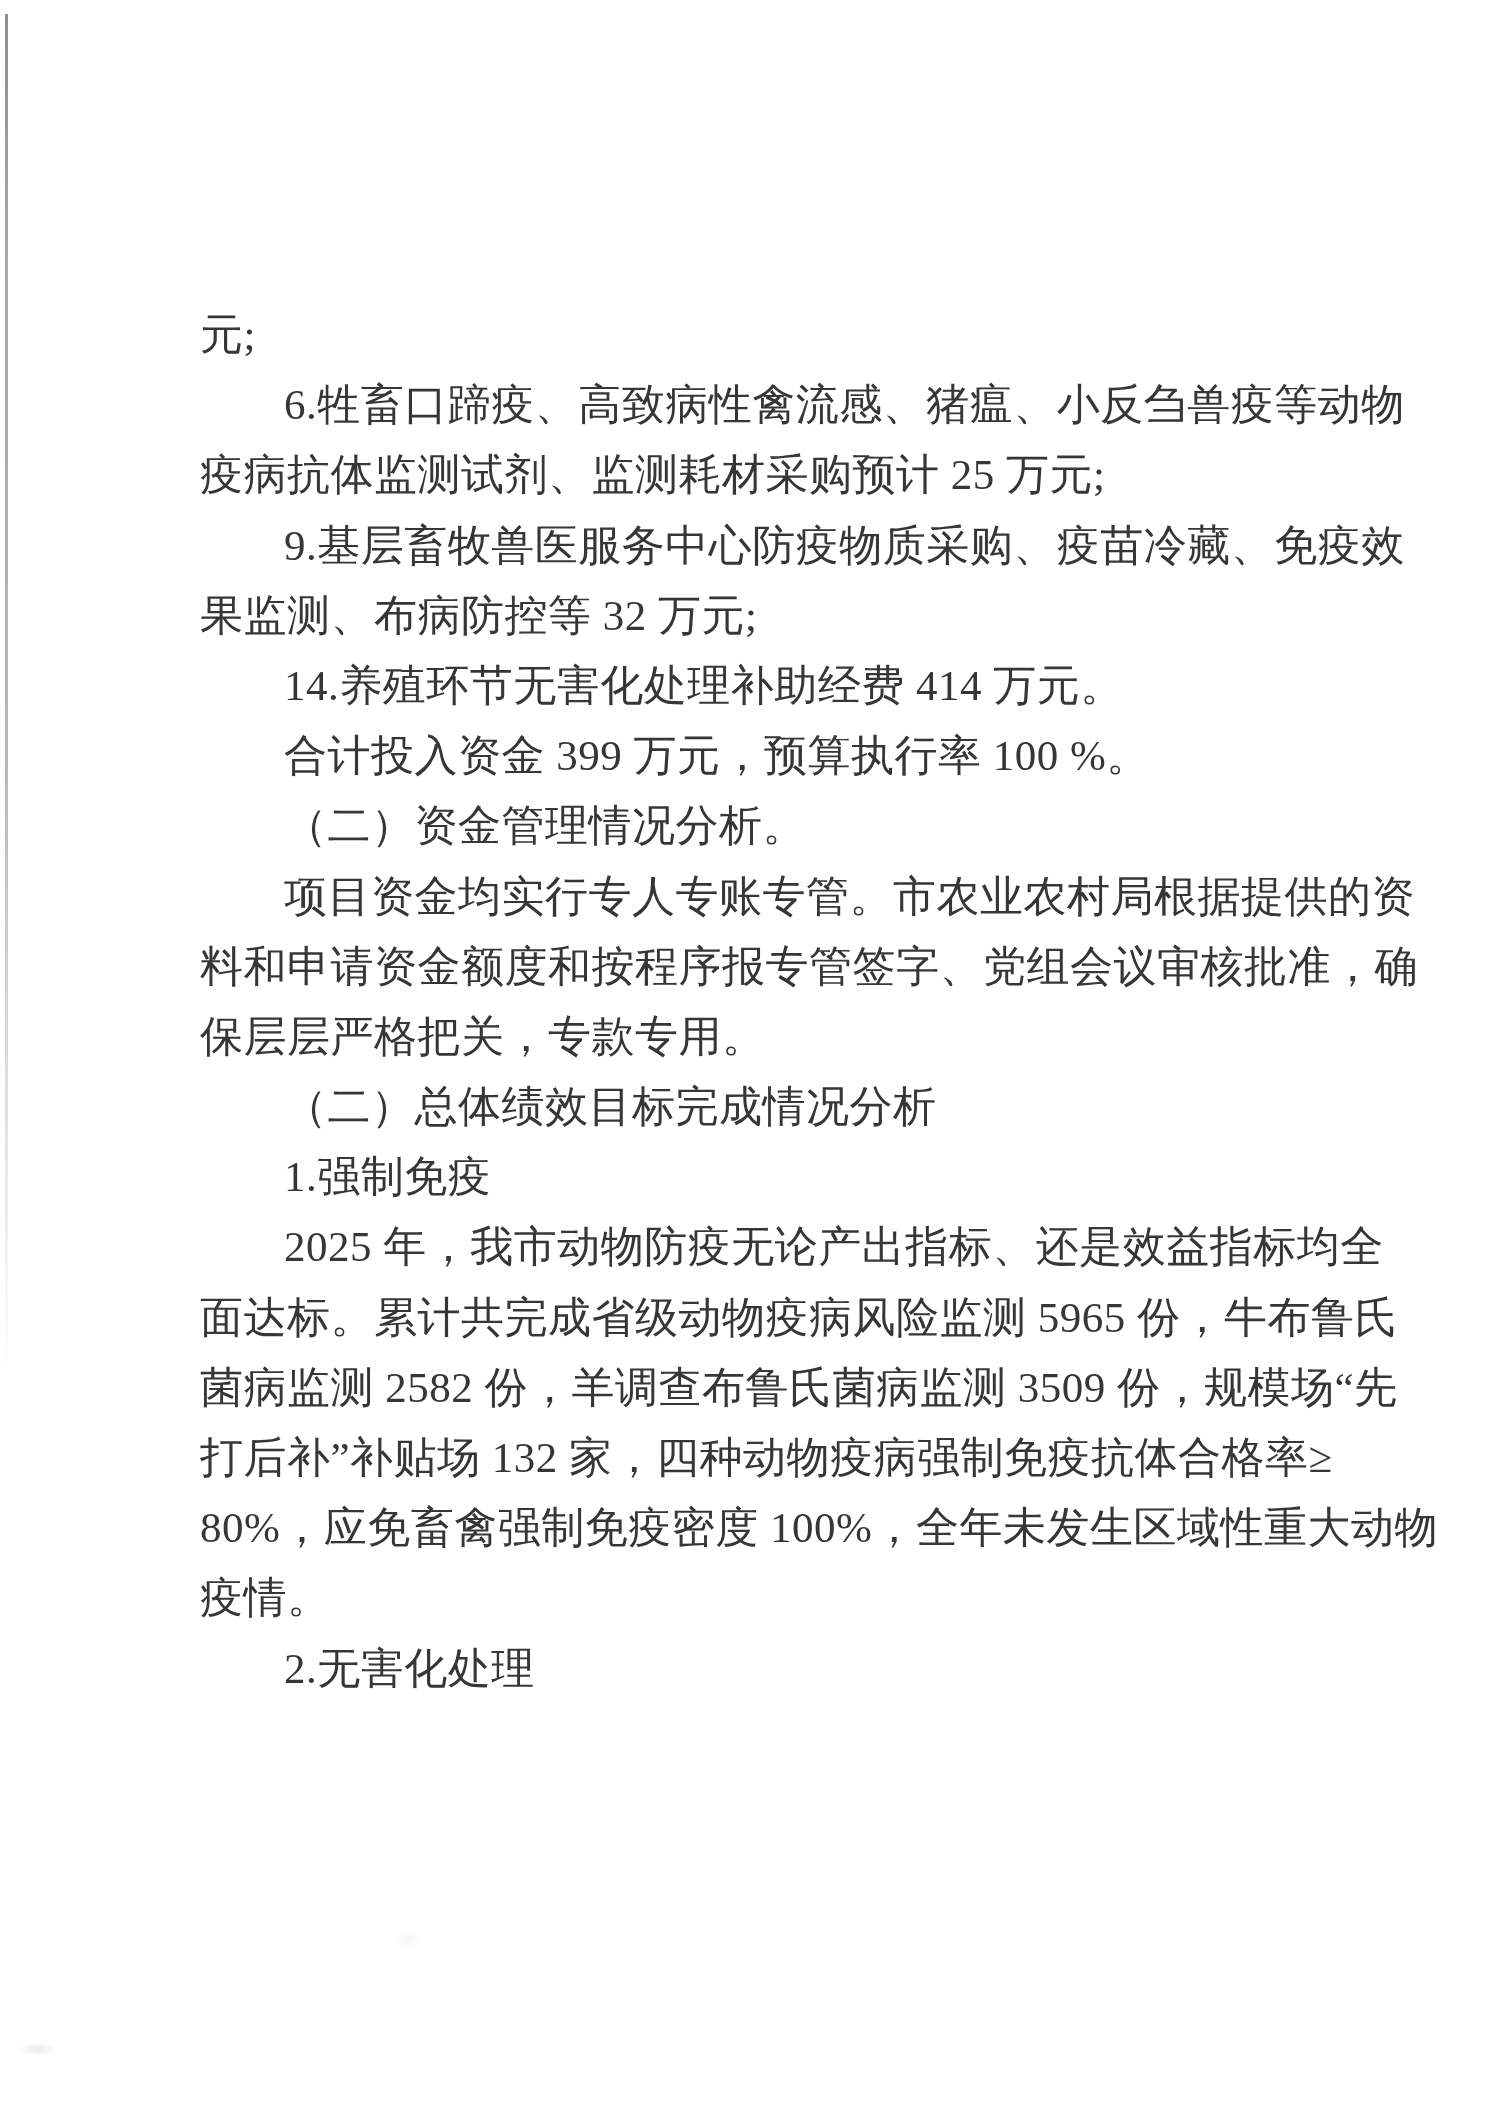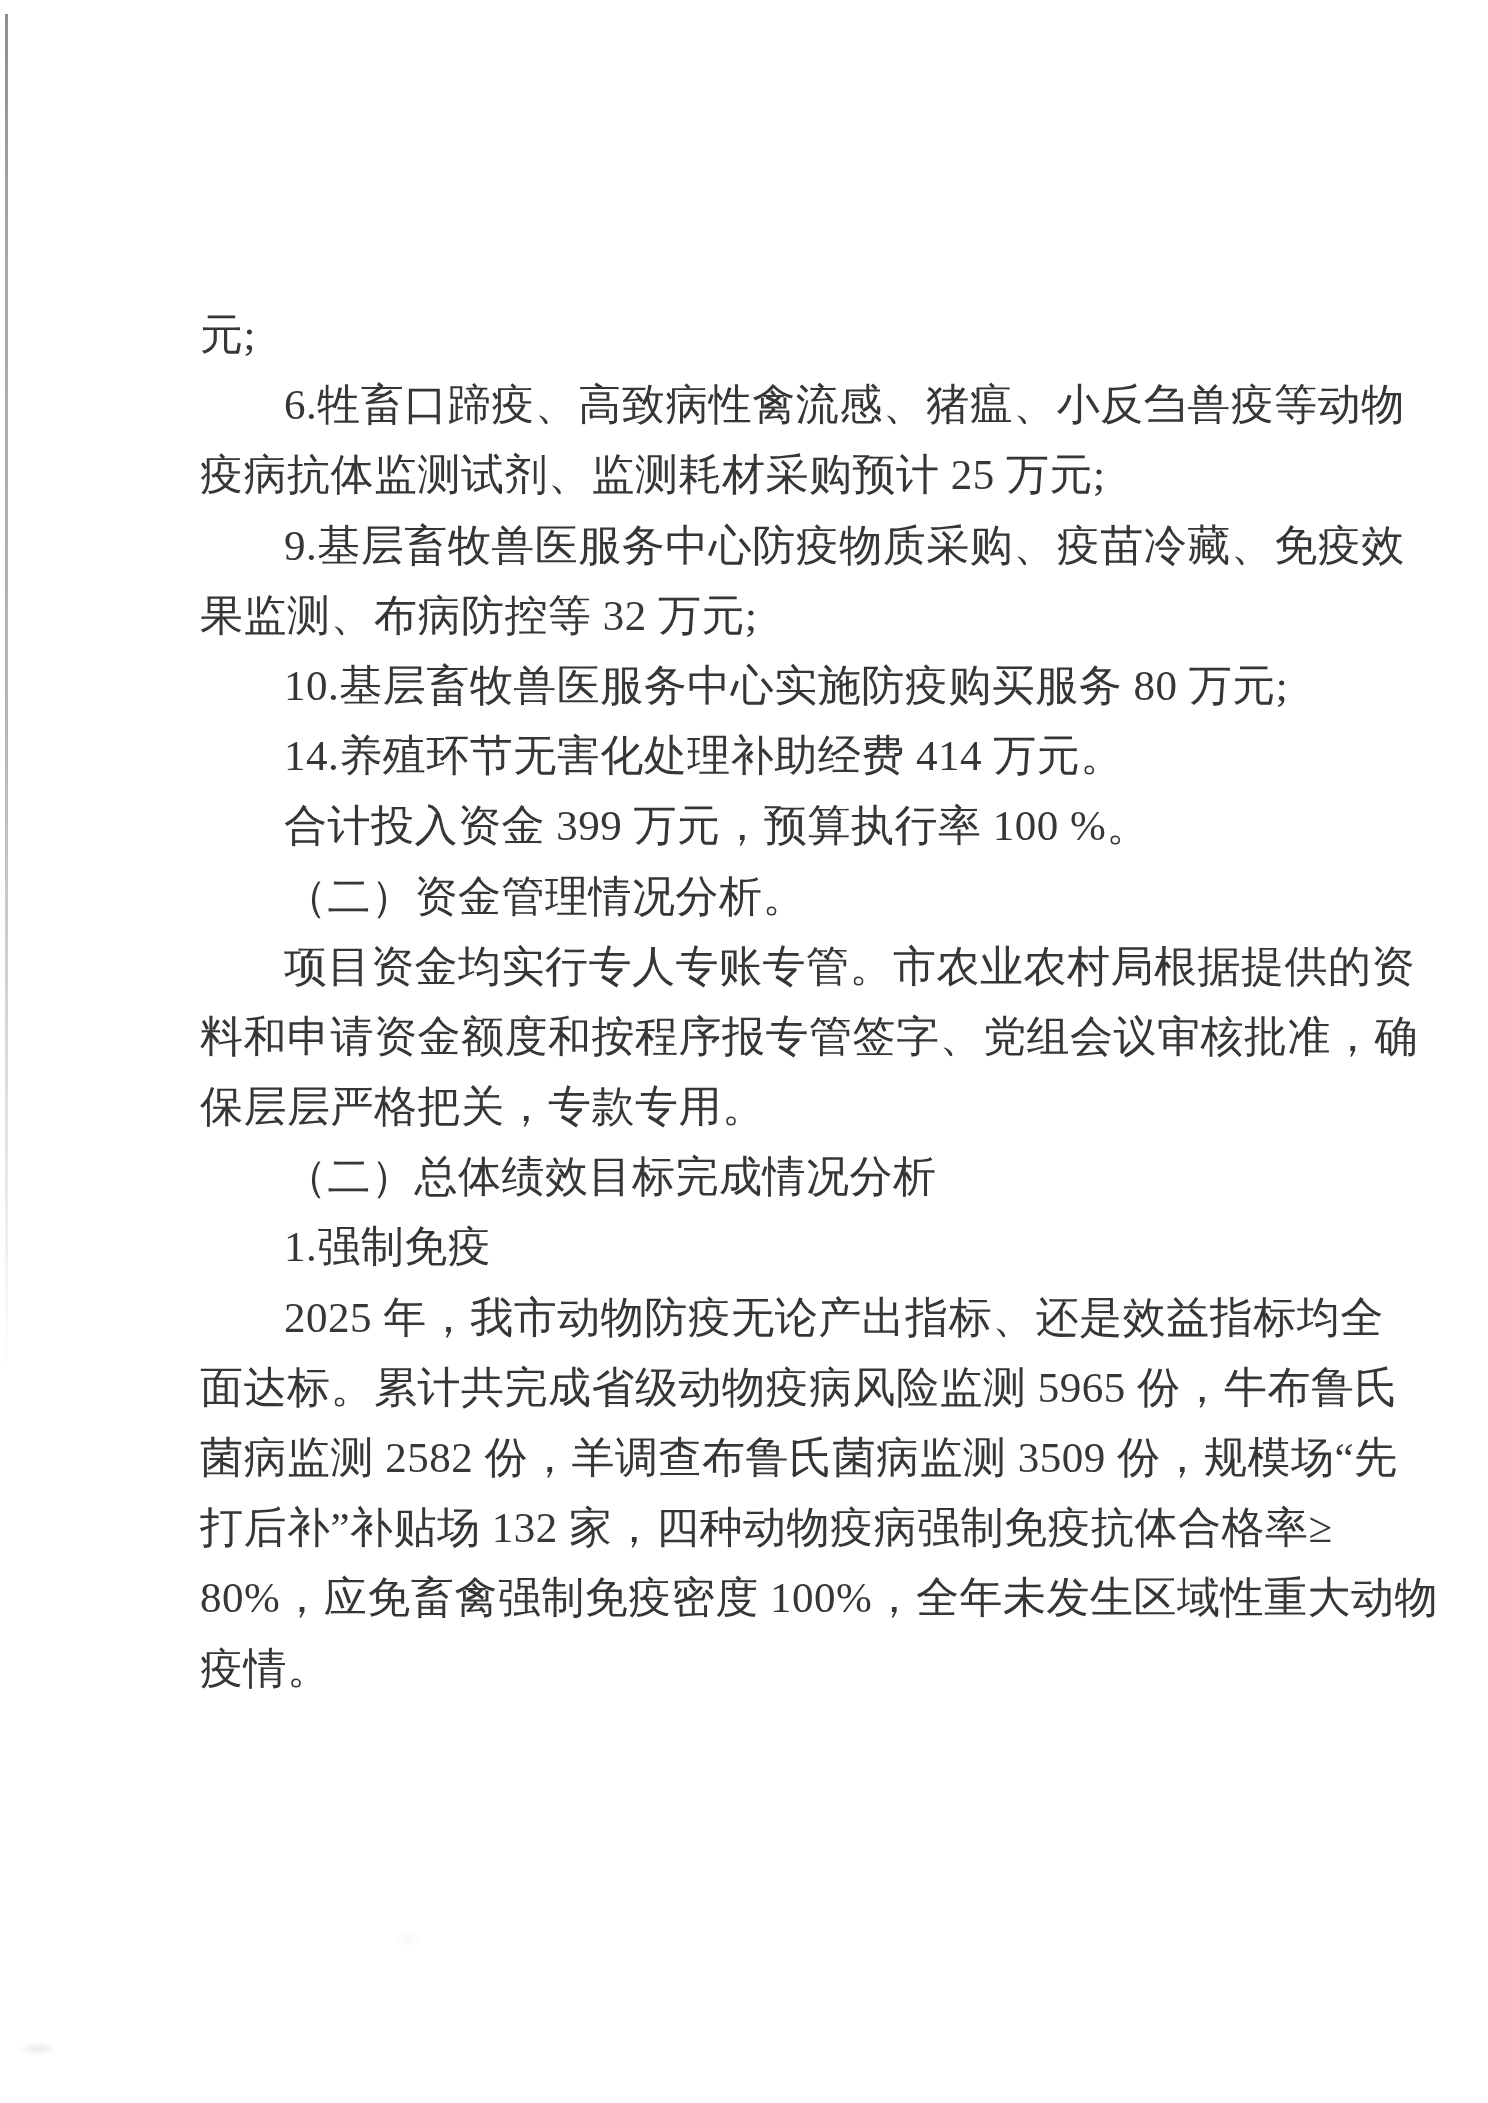--- a/index.html
+++ b/index.html
@@ -58,31 +58,31 @@
 <body>
 
 <div class="page">
   <div class="scan-edge"></div>
   <div class="text-block" id="text-block">
       <div class="doc-line">元;</div>
       <div class="doc-line indent">6.牲畜口蹄疫、高致病性禽流感、猪瘟、小反刍兽疫等动物</div>
       <div class="doc-line">疫病抗体监测试剂、监测耗材采购预计 25 万元;</div>
       <div class="doc-line indent">9.基层畜牧兽医服务中心防疫物质采购、疫苗冷藏、免疫效</div>
       <div class="doc-line">果监测、布病防控等 32 万元;</div>
-      <div class="doc-line indent">10.基层畜牧兽医服务中心实施防疫购买服务 80 万元;</div>
       <div class="doc-line indent">14.养殖环节无害化处理补助经费 414 万元。</div>
       <div class="doc-line indent">合计投入资金 399 万元，预算执行率 100 %。</div>
       <div class="doc-line indent">（二）资金管理情况分析。</div>
       <div class="doc-line indent">项目资金均实行专人专账专管。市农业农村局根据提供的资</div>
       <div class="doc-line">料和申请资金额度和按程序报专管签字、党组会议审核批准，确</div>
       <div class="doc-line">保层层严格把关，专款专用。</div>
       <div class="doc-line indent">（二）总体绩效目标完成情况分析</div>
       <div class="doc-line indent">1.强制免疫</div>
       <div class="doc-line indent">2025 年，我市动物防疫无论产出指标、还是效益指标均全</div>
       <div class="doc-line">面达标。累计共完成省级动物疫病风险监测 5965 份，牛布鲁氏</div>
       <div class="doc-line">菌病监测 2582 份，羊调查布鲁氏菌病监测 3509 份，规模场“先</div>
       <div class="doc-line">打后补”补贴场 132 家，四种动物疫病强制免疫抗体合格率≥</div>
       <div class="doc-line">80%，应免畜禽强制免疫密度 100%，全年未发生区域性重大动物</div>
       <div class="doc-line">疫情。</div>
+      <div class="doc-line indent">2.无害化处理</div>
     </div>
   <div class="smudge s1"></div>
   <div class="smudge s2"></div>
 </div>
 
 </body></html>

